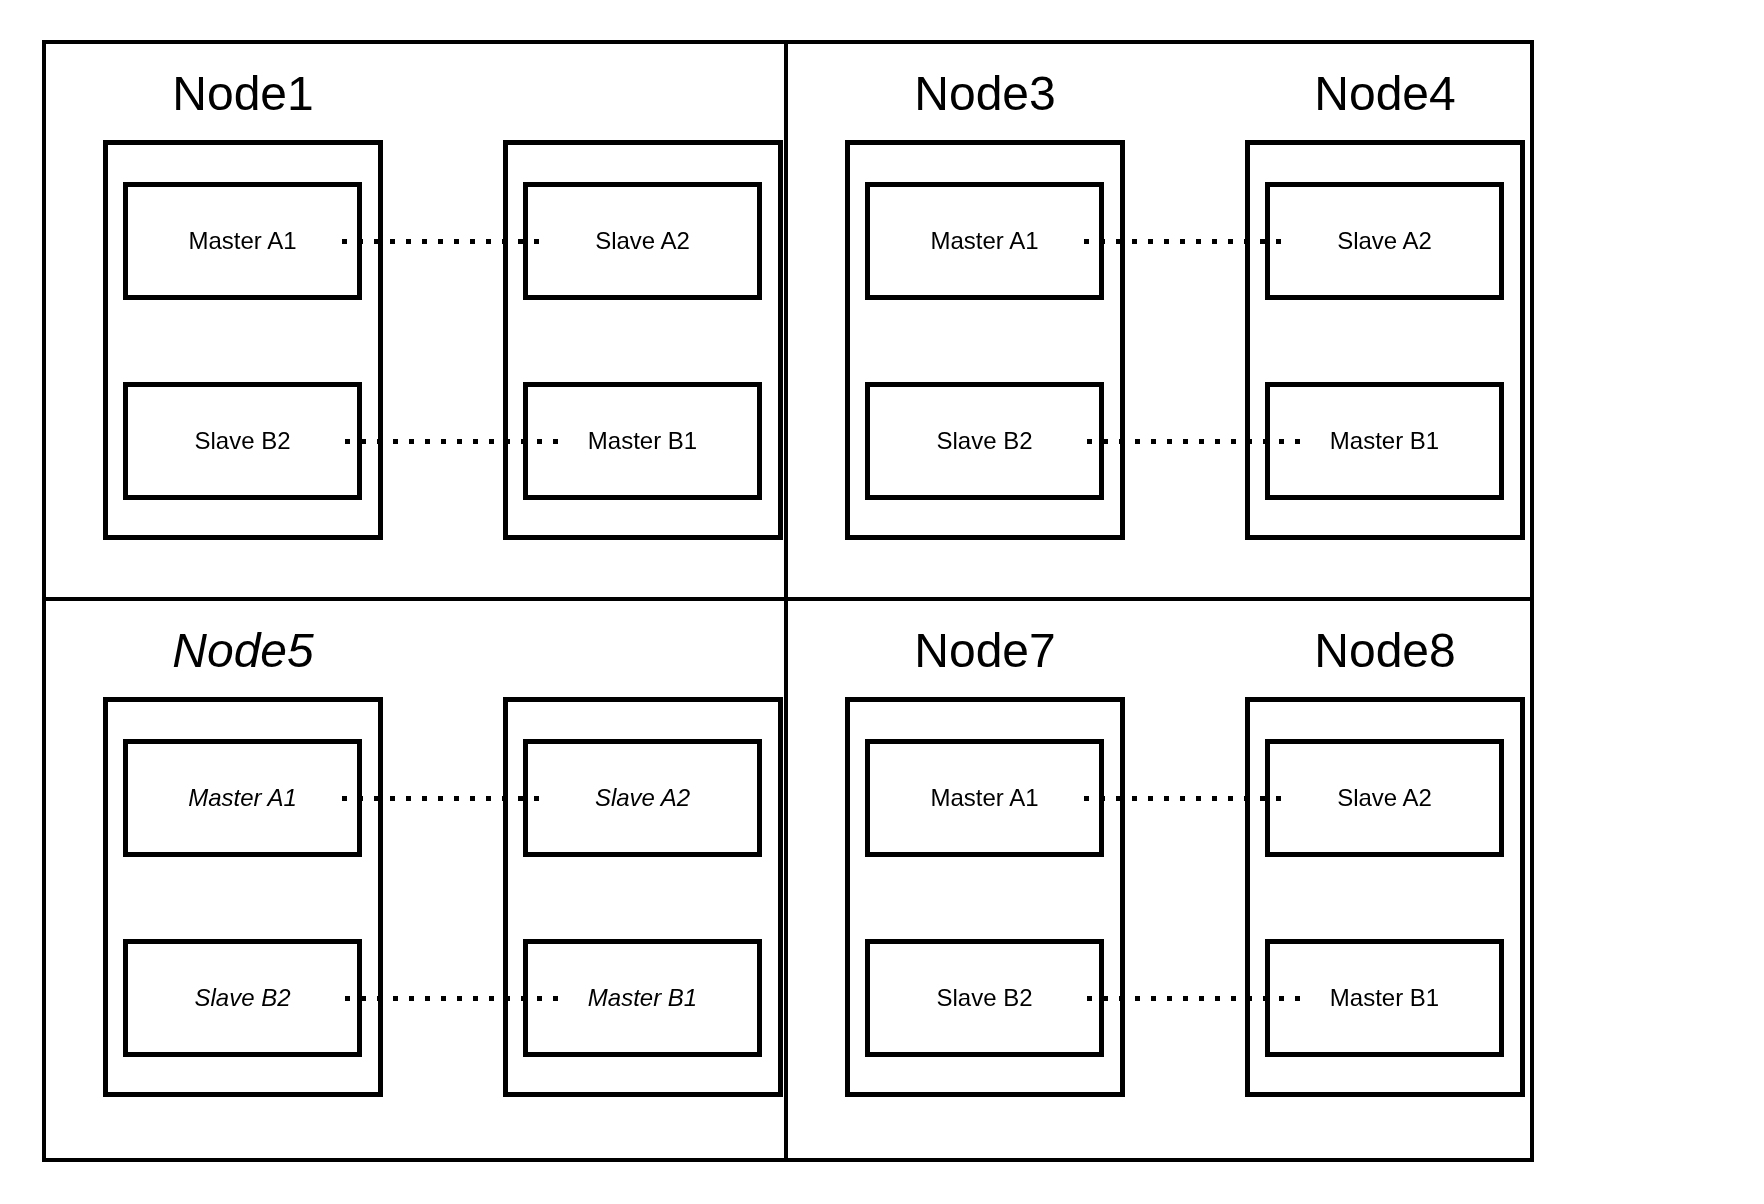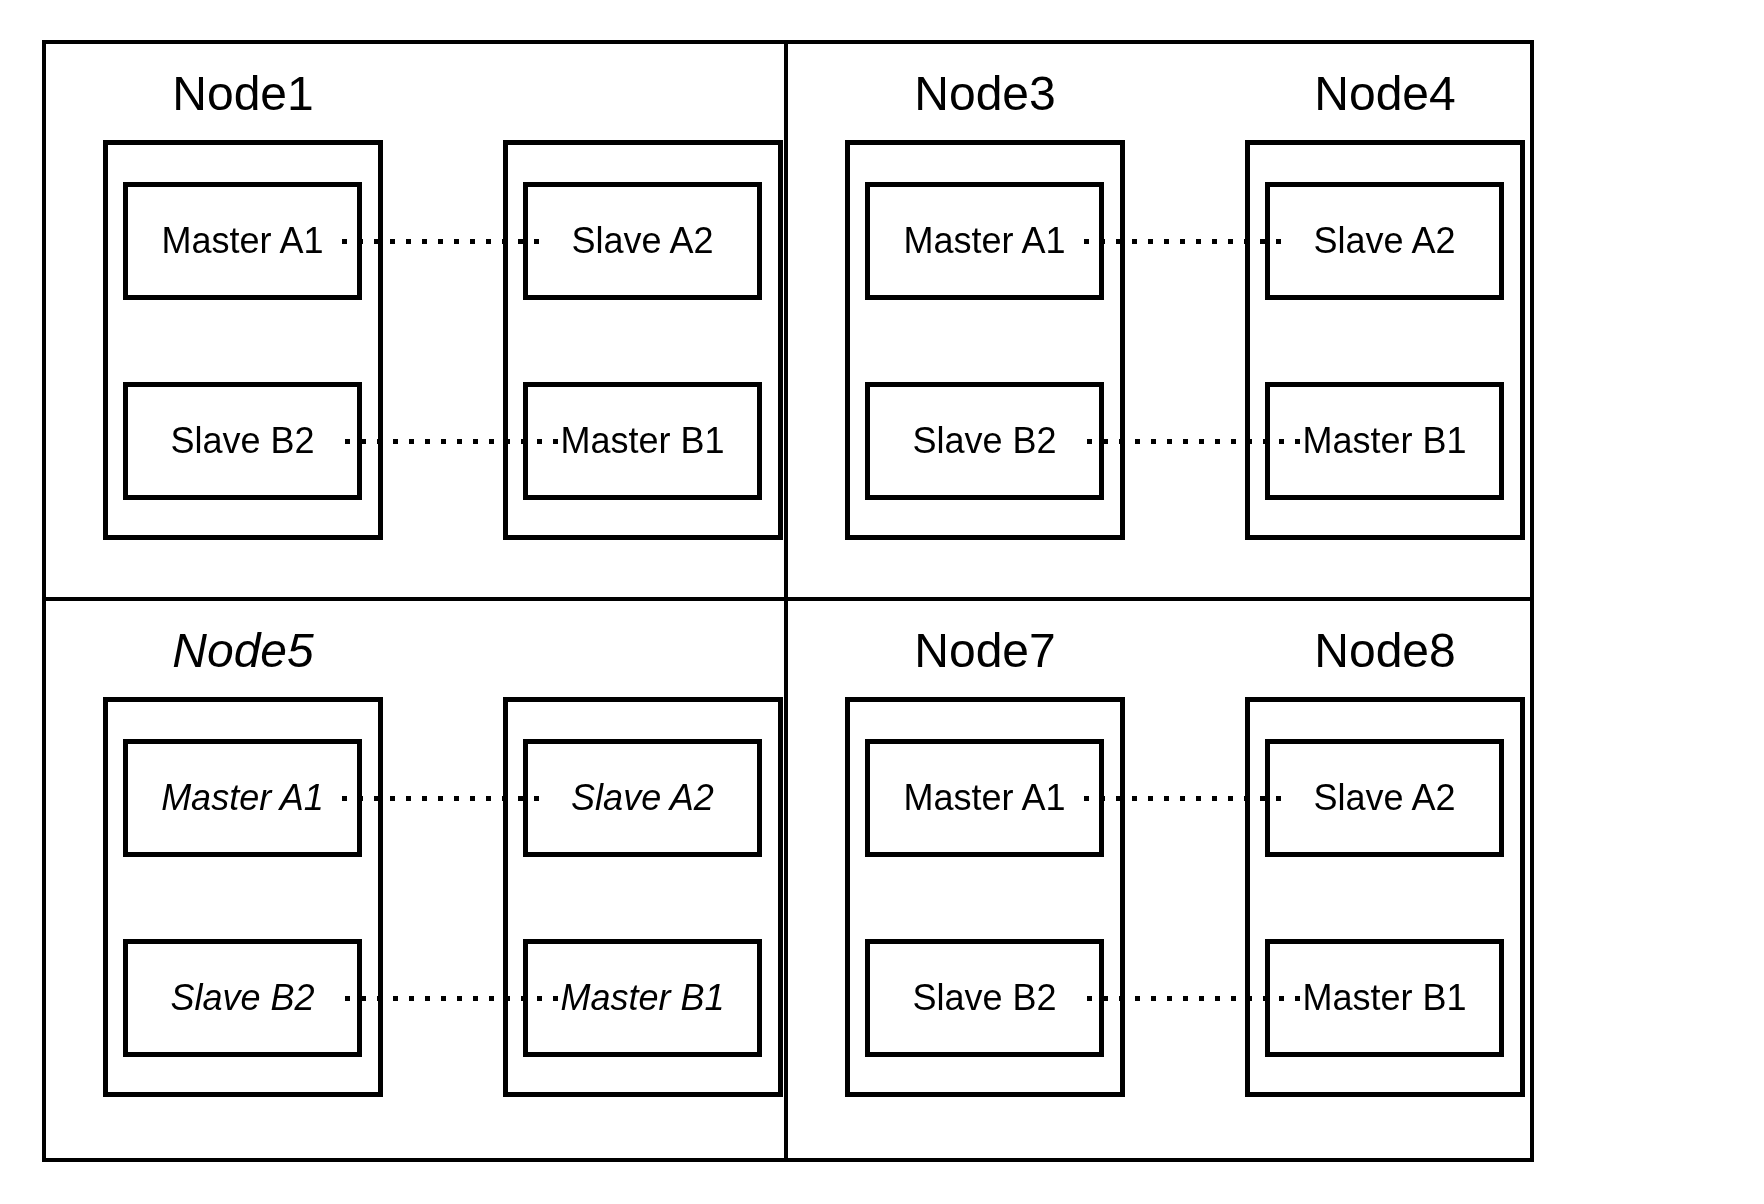--- a/index.html
+++ b/index.html
@@ -73,21 +73,21 @@
     align-items: center;
     justify-content: center;
     z-index: 1;
   }
   .inner-box.pos-a { left: 77px; }
   .inner-box.pos-b { left: 477px; }
   .inner-box.row-1 { top: 138px; }
   .inner-box.row-2 { top: 338px; }
 
   .inner-label {
-    font-size: 36px;
+    font-size: 24px;
     line-height: 40px;
     color: #000000;
     white-space: nowrap;
   }
 
   .dots {
     position: absolute;
     height: 5px;
     background: repeating-linear-gradient(to right, #000000 0 5px, transparent 5px 16px);
     z-index: 2;

